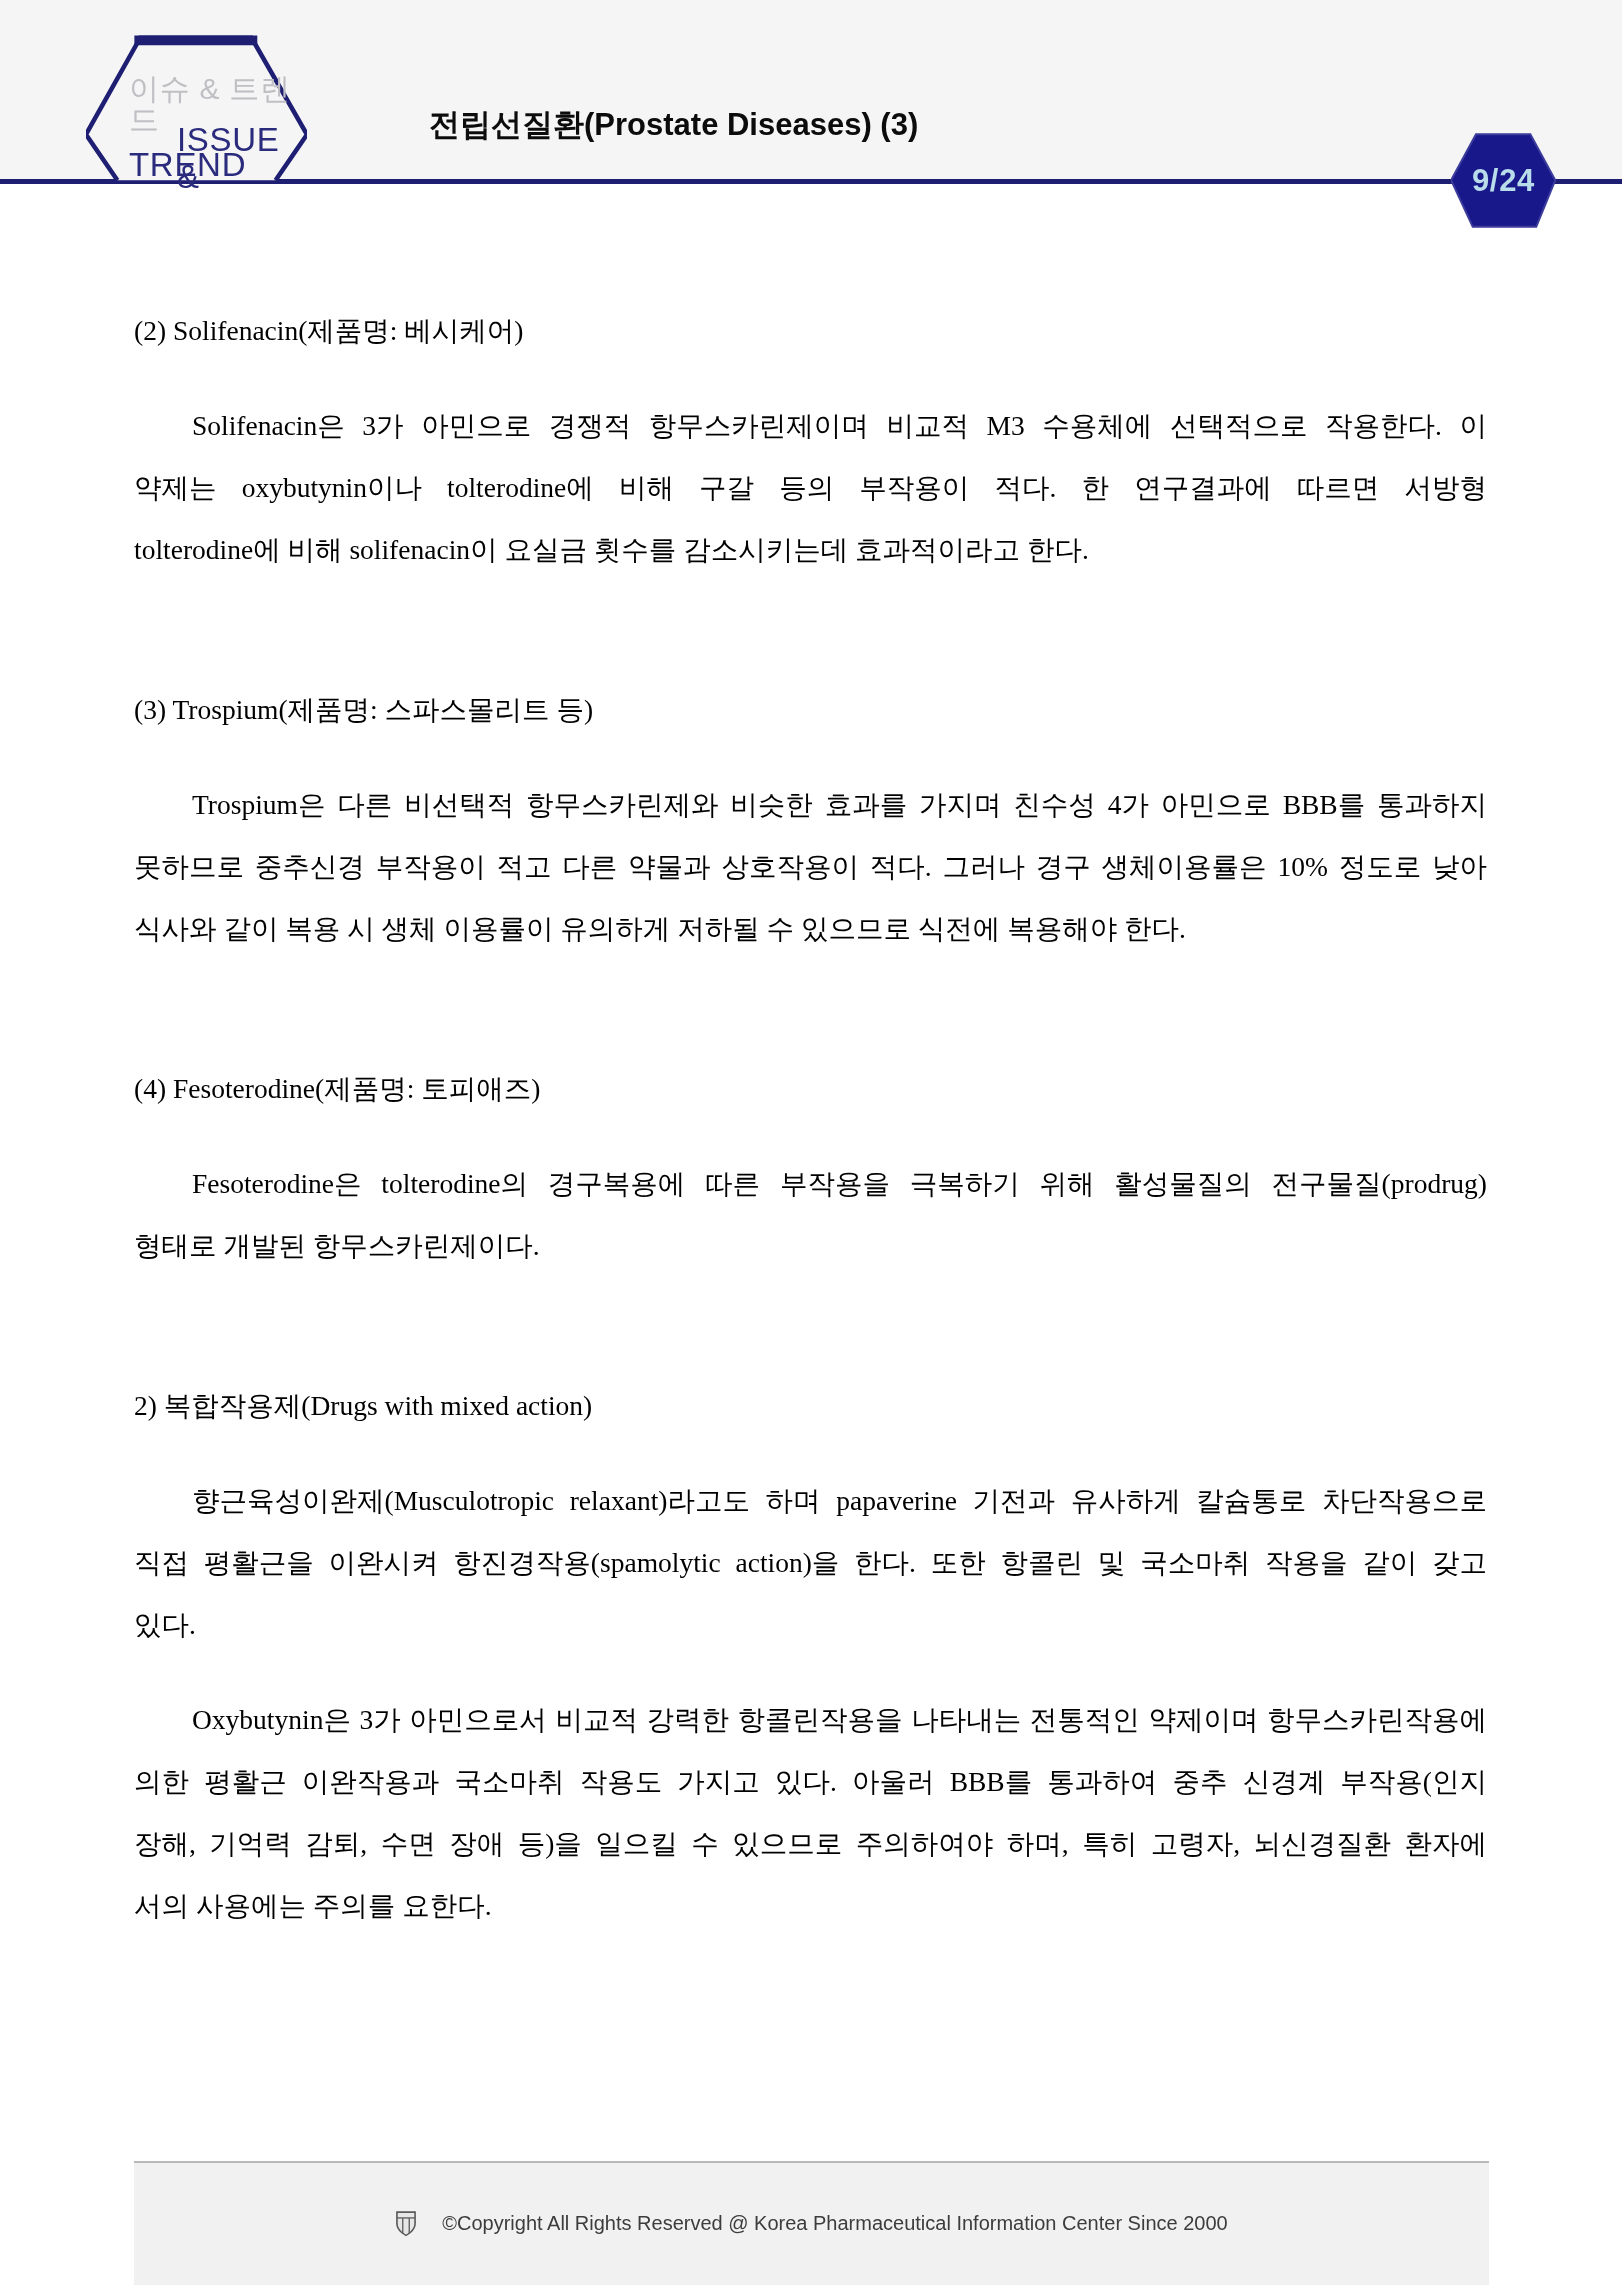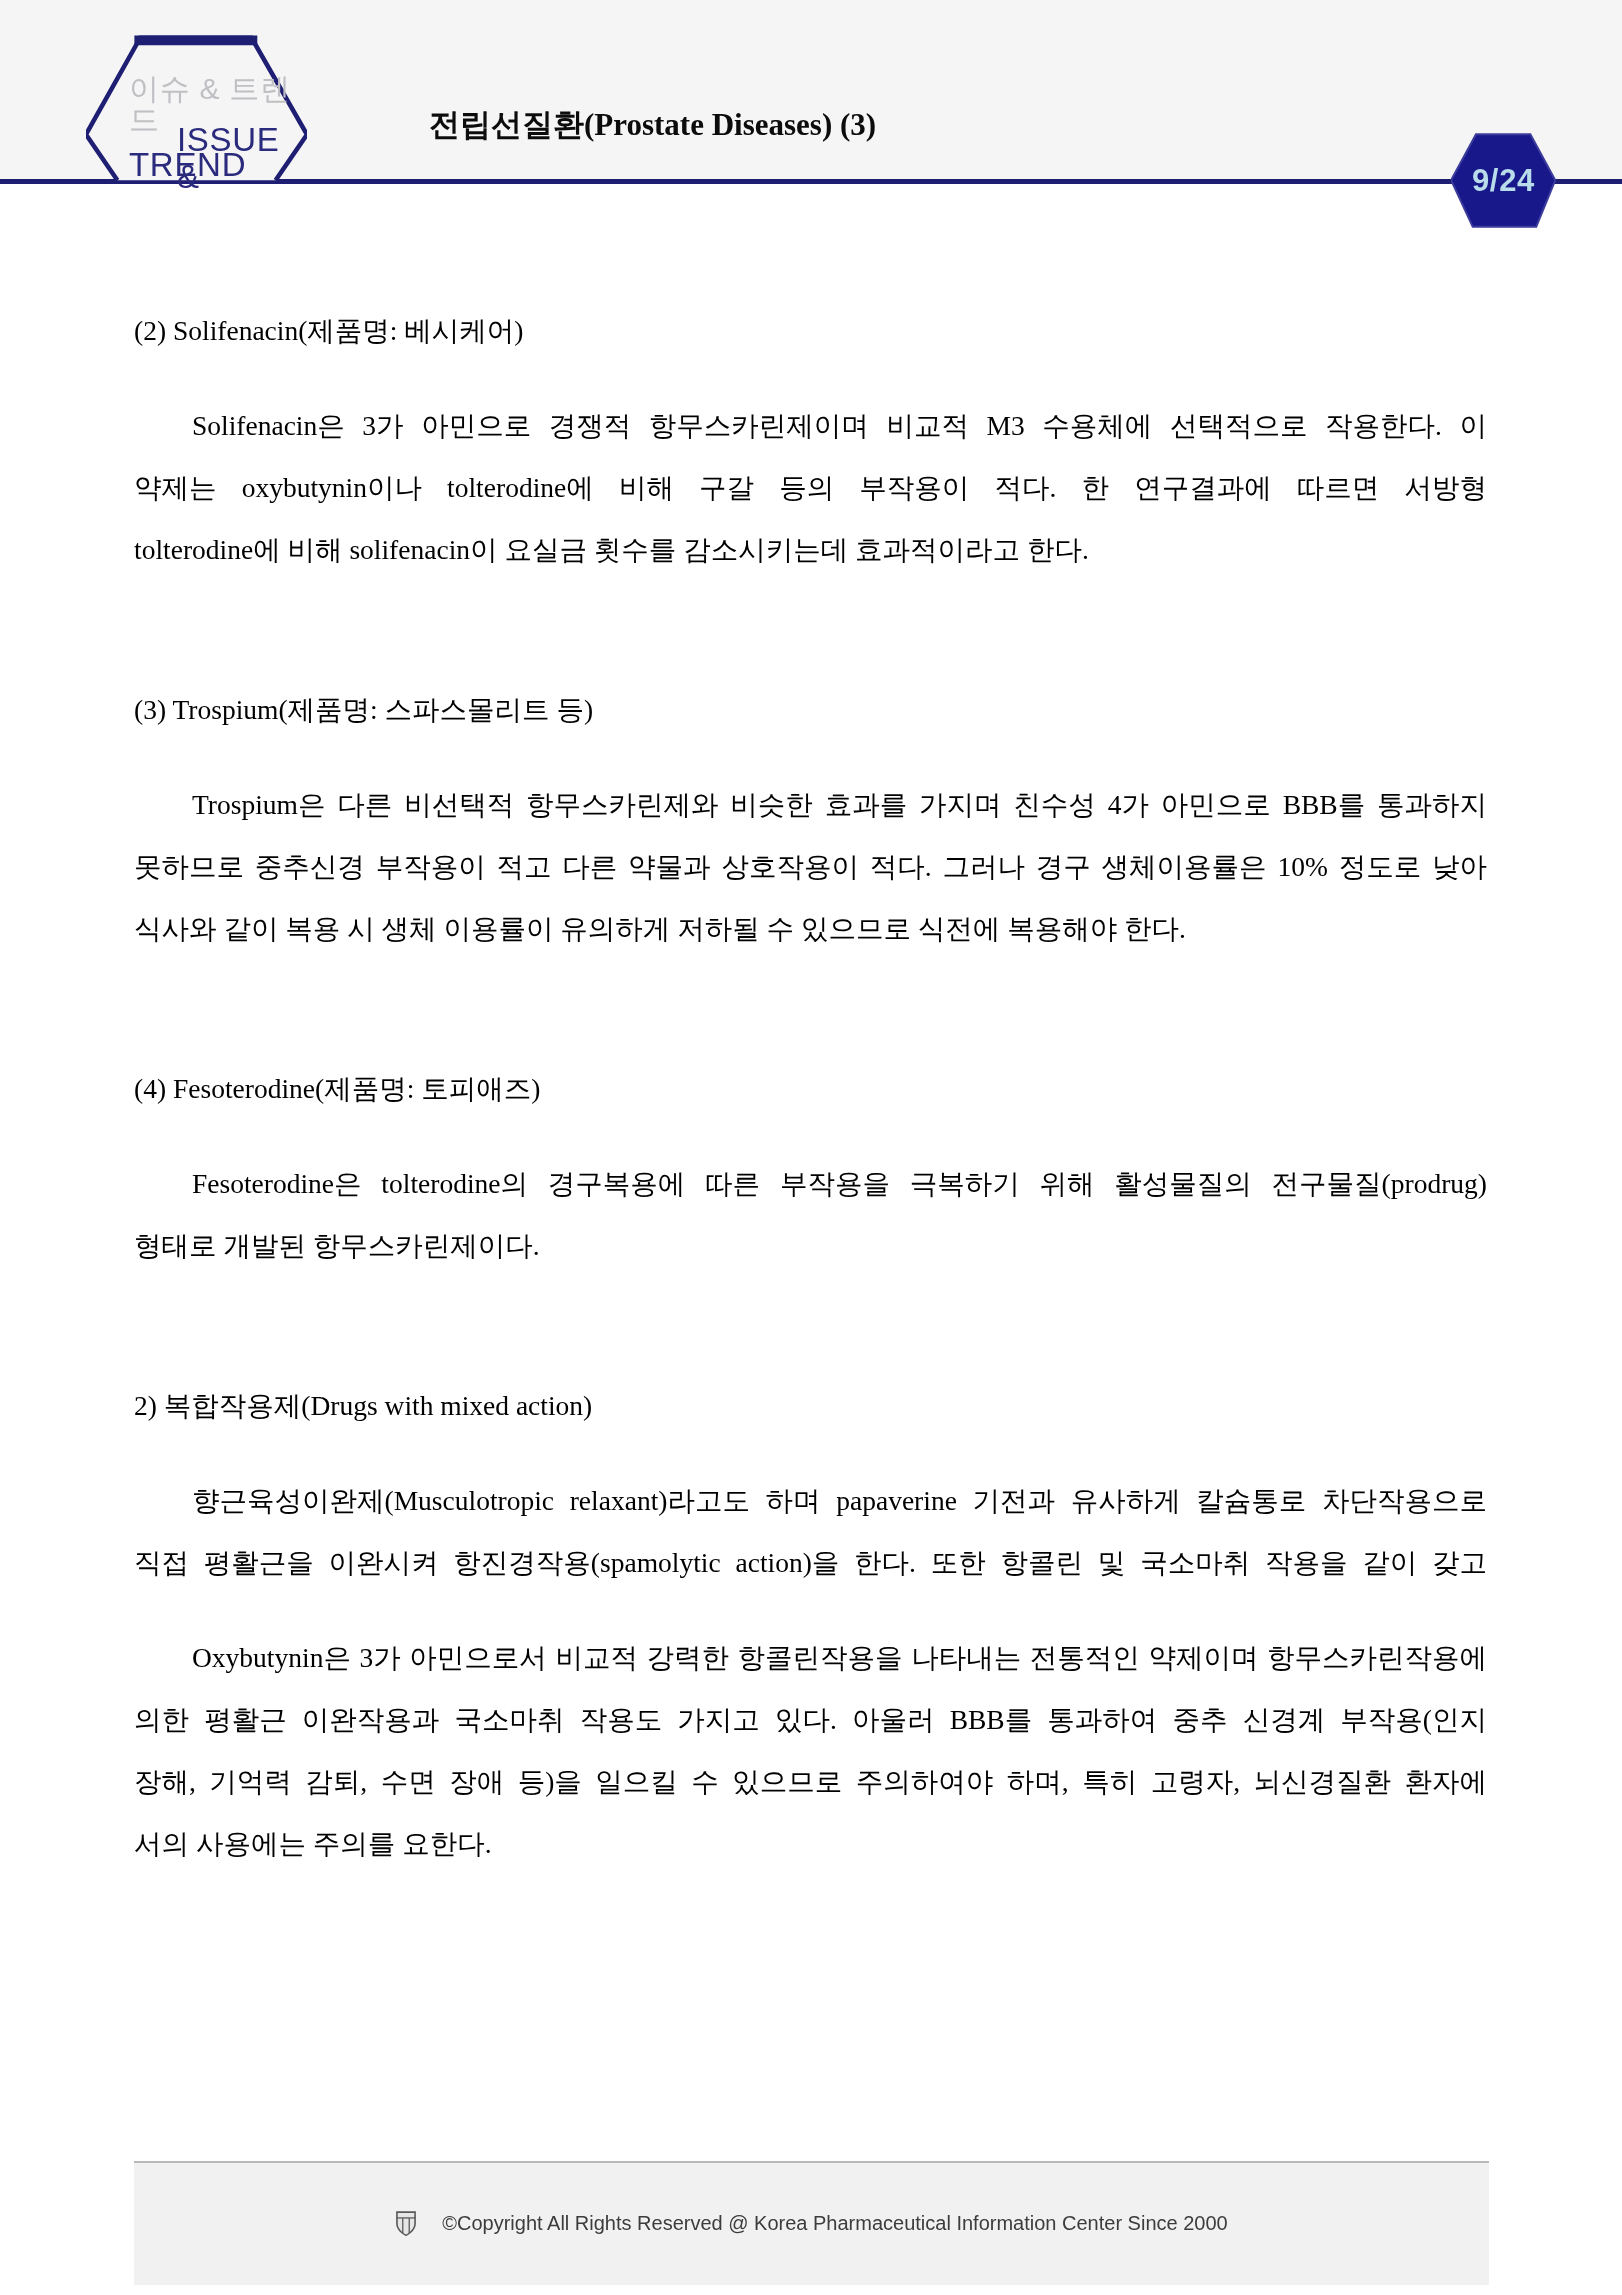--- a/index.html
+++ b/index.html
@@ -52,21 +52,21 @@
     font-size:33px;line-height:37px;
     color:#2b2b7d;
     letter-spacing:0.7px;
   }
   .hx-en.l1{top:86px;margin-left:48px;}
   .hx-en.l2{top:111px;}
   .page-title{
     position:absolute;
     left:429px;top:105px;
     margin:0;
-    font-family:Liberation Serif, serif;
+    font-family:Liberation Sans, sans-serif;
     font-weight:600;
     font-size:31px;line-height:39px;
     color:#0c0c0c;
     white-space:nowrap;
     z-index:2;
   }
   .pagenum{
     position:absolute;
     left:1451px;top:133px;
     width:105px;height:95px;
@@ -166,20 +166,21 @@
       </div>
       <div class="sec-heading">(4) Fesoterodine(제품명: 토피애즈)</div>
       <div class="para">
         <div class="pline first">Fesoterodine은 tolterodine의 경구복용에 따른 부작용을 극복하기 위해 활성물질의 전구물질(prodrug)</div>
         <div class="pline last">형태로 개발된 항무스카린제이다.</div>
       </div>
       <div class="sec-heading">2) 복합작용제(Drugs with mixed action)</div>
       <div class="para">
         <div class="pline first">향근육성이완제(Musculotropic relaxant)라고도 하며 papaverine 기전과 유사하게 칼슘통로 차단작용으로</div>
         <div class="pline">직접 평활근을 이완시켜 항진경작용(spamolytic action)을 한다. 또한 항콜린 및 국소마취 작용을 같이 갖고</div>
+        <div class="pline last">있다.</div>
       </div>
       <div class="para">
         <div class="pline first">Oxybutynin은 3가 아민으로서 비교적 강력한 항콜린작용을 나타내는 전통적인 약제이며 항무스카린작용에</div>
         <div class="pline">의한 평활근 이완작용과 국소마취 작용도 가지고 있다. 아울러 BBB를 통과하여 중추 신경계 부작용(인지</div>
         <div class="pline">장해, 기억력 감퇴, 수면 장애 등)을 일으킬 수 있으므로 주의하여야 하며, 특히 고령자, 뇌신경질환 환자에</div>
         <div class="pline last">서의 사용에는 주의를 요한다.</div>
       </div>
     </main>
 
   <footer class="page-footer">

